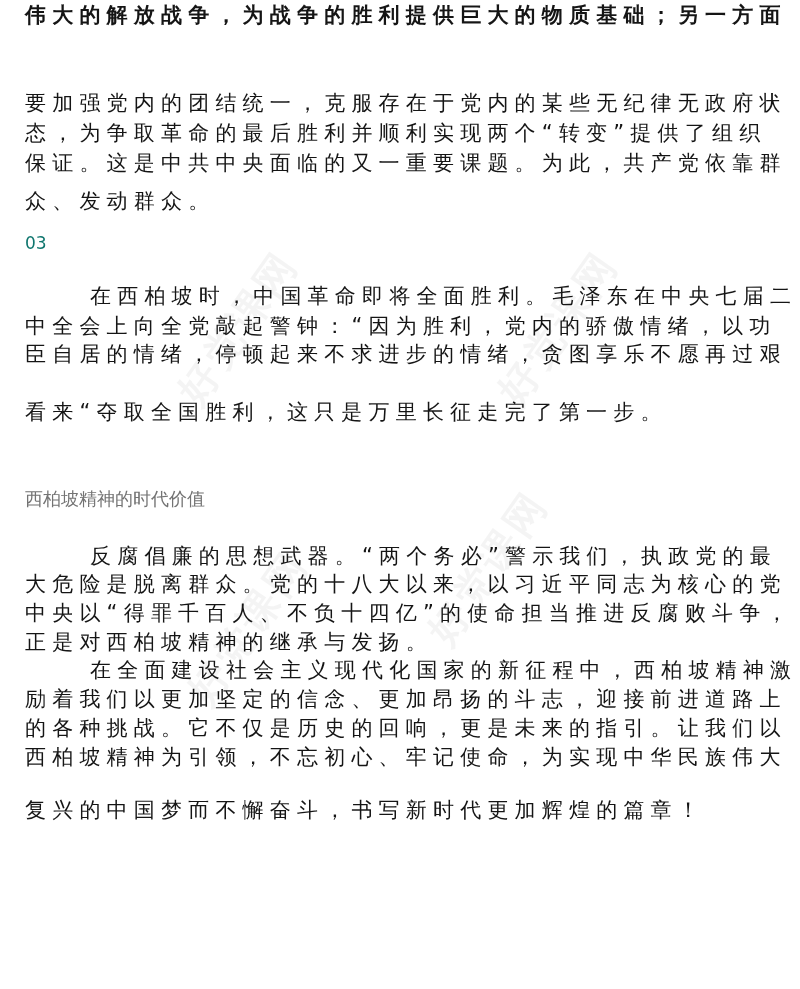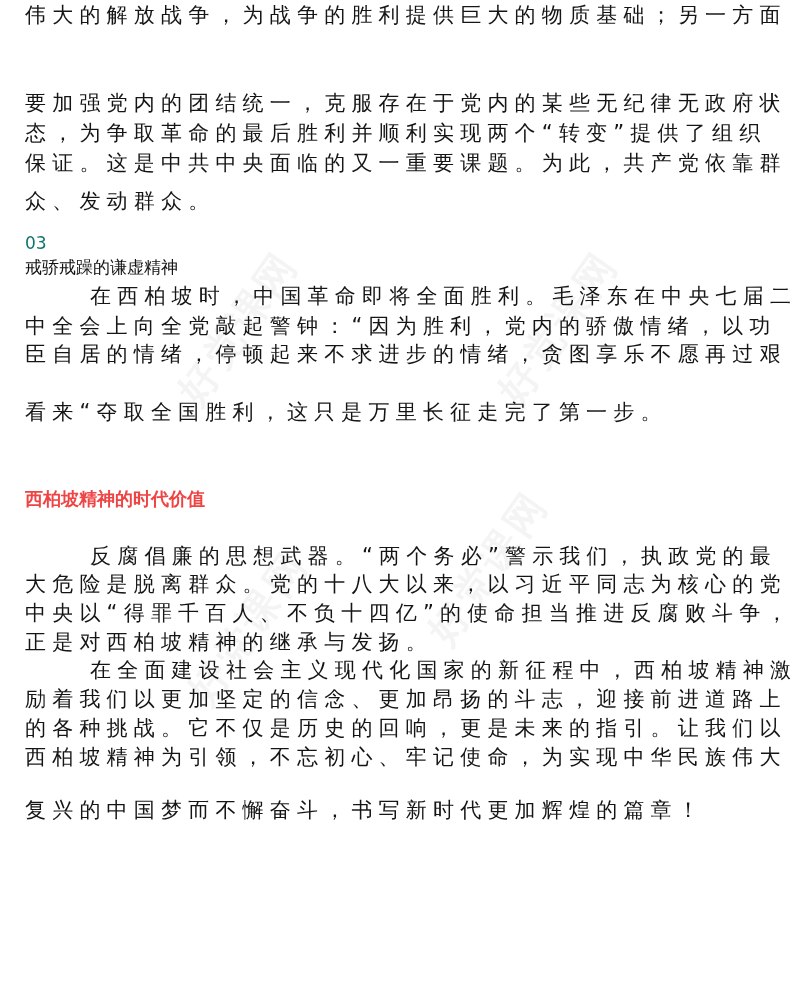--- a/index.html
+++ b/index.html
@@ -45,22 +45,22 @@
       font-size: 17px;
       line-height: 22px;
       letter-spacing: 0px;
       color: #111;
     }
     .section-title {
       position: absolute;
       left: 25px;
       font-size: 18px;
       line-height: 24px;
-      font-weight: bold;
-      color: #ef4444;
+      font-weight: normal;
+      color: #737373;
     }
     .watermark {
       position: absolute;
       font-size: 40px;
       color: rgba(0,0,0,0.045);
       transform: rotate(-55deg);
       transform-origin: center center;
       white-space: nowrap;
       letter-spacing: 4px;
       pointer-events: none;
@@ -70,29 +70,28 @@
 </head>
 <body>
 
 <div class="page">
 
   <div class="watermark" style="left:150px; top:300px;">好党课网</div>
   <div class="watermark" style="left:470px; top:300px;">好党课网</div>
   <div class="watermark" style="left:160px; top:600px;">好党课网</div>
   <div class="watermark" style="left:400px; top:540px;">好党课网</div>
 
-  <div class="line" style="top:2px;">伟大的解放战争，为战争的胜利提供巨大的物质基础；另一方面</div>
+  <div class="line" style="top:2px;font-weight:bold;">伟大的解放战争，为战争的胜利提供巨大的物质基础；另一方面</div>
 
   <div class="line" style="top:90px;">要加强党内的团结统一，克服存在于党内的某些无纪律无政府状</div>
   <div class="line" style="top:120px;">态，为争取革命的最后胜利并顺利实现两个“转变”提供了组织</div>
   <div class="line" style="top:150px;font-family:Liberation Serif, serif;">保证。这是中共中央面临的又一重要课题。为此，共产党依靠群</div>
   <div class="line" style="top:188px;">众、发动群众。</div>
 
   <div class="num" style="top:232px;">03</div>
-  <div class="subhead" style="top:256px;">戒骄戒躁的谦虚精神</div>
 
   <div class="line indent" style="top:283px;">在西柏坡时，中国革命即将全面胜利。毛泽东在中央七届二</div>
   <div class="line" style="top:313px;text-align:center;">中全会上向全党敲起警钟：“因为胜利，党内的骄傲情绪，以功</div>
   <div class="line" style="top:341px;">臣自居的情绪，停顿起来不求进步的情绪，贪图享乐不愿再过艰</div>
   <div class="line" style="top:399px;">看来“夺取全国胜利，这只是万里长征走完了第一步。</div>
 
   <div class="section-title" style="top:487px;">西柏坡精神的时代价值</div>
 
   <div class="line indent" style="top:543px;">反腐倡廉的思想武器。“两个务必”警示我们，执政党的最</div>
   <div class="line" style="top:571px;">大危险是脱离群众。党的十八大以来，以习近平同志为核心的党</div>

